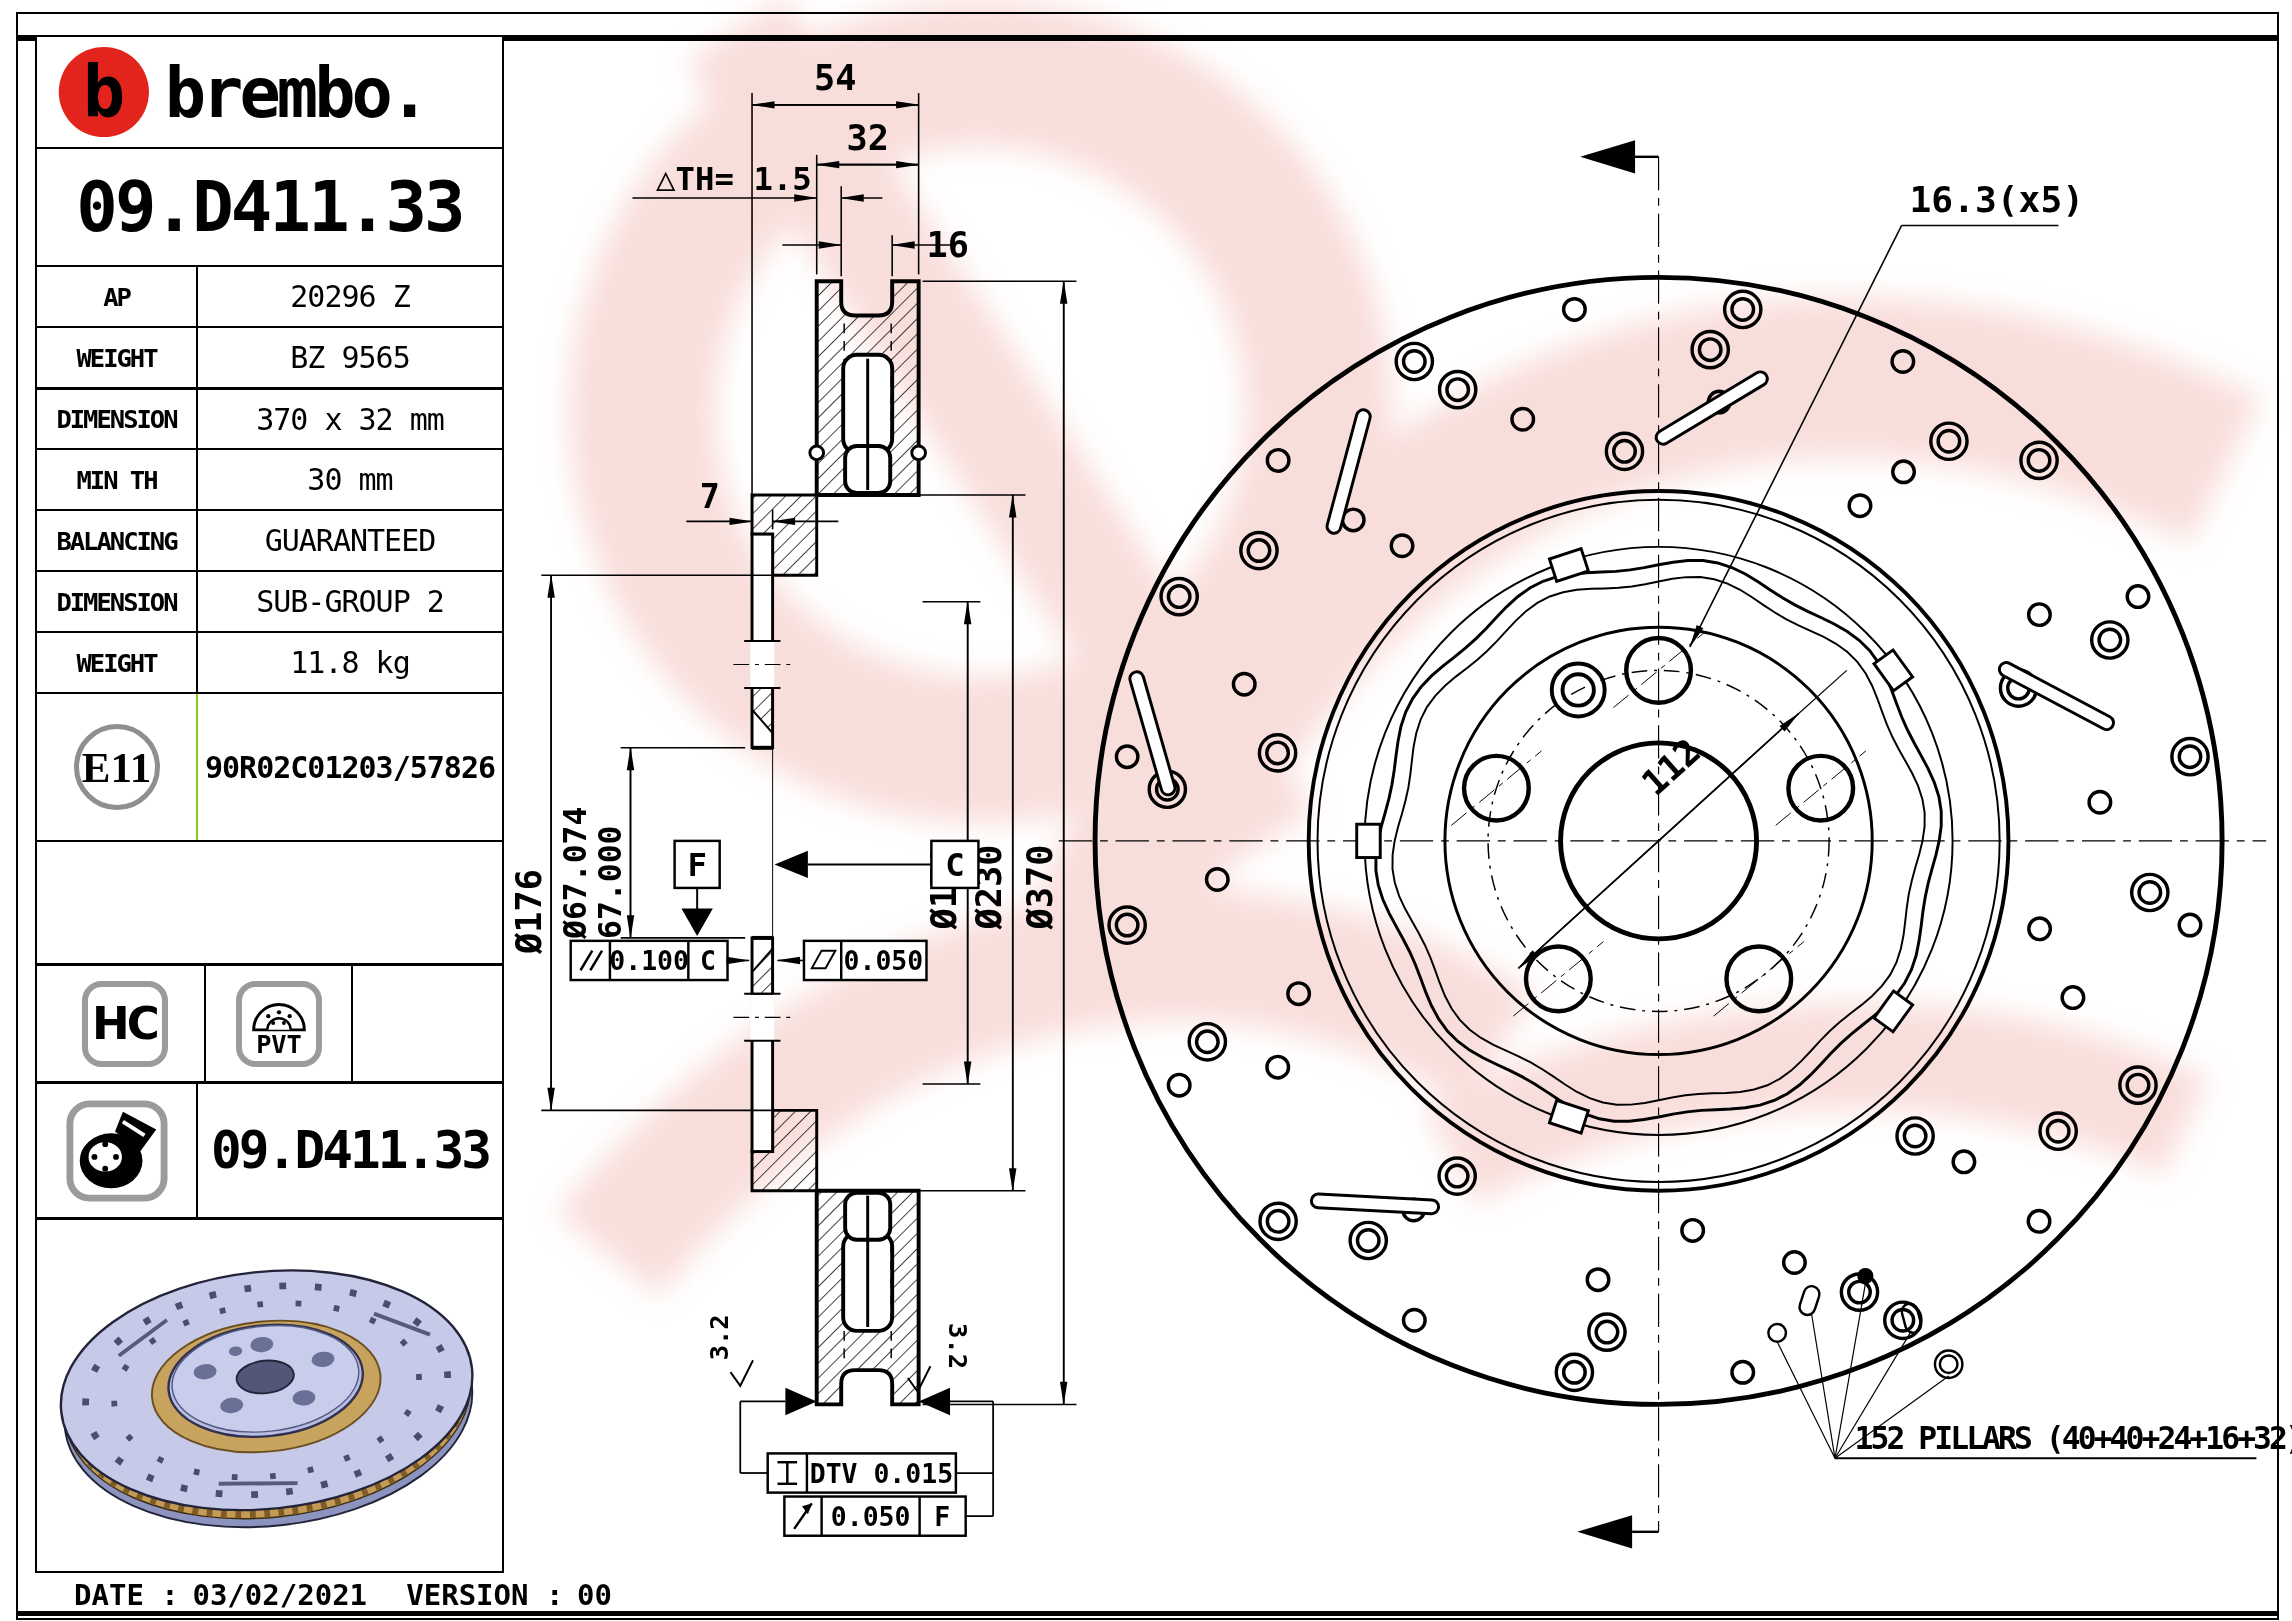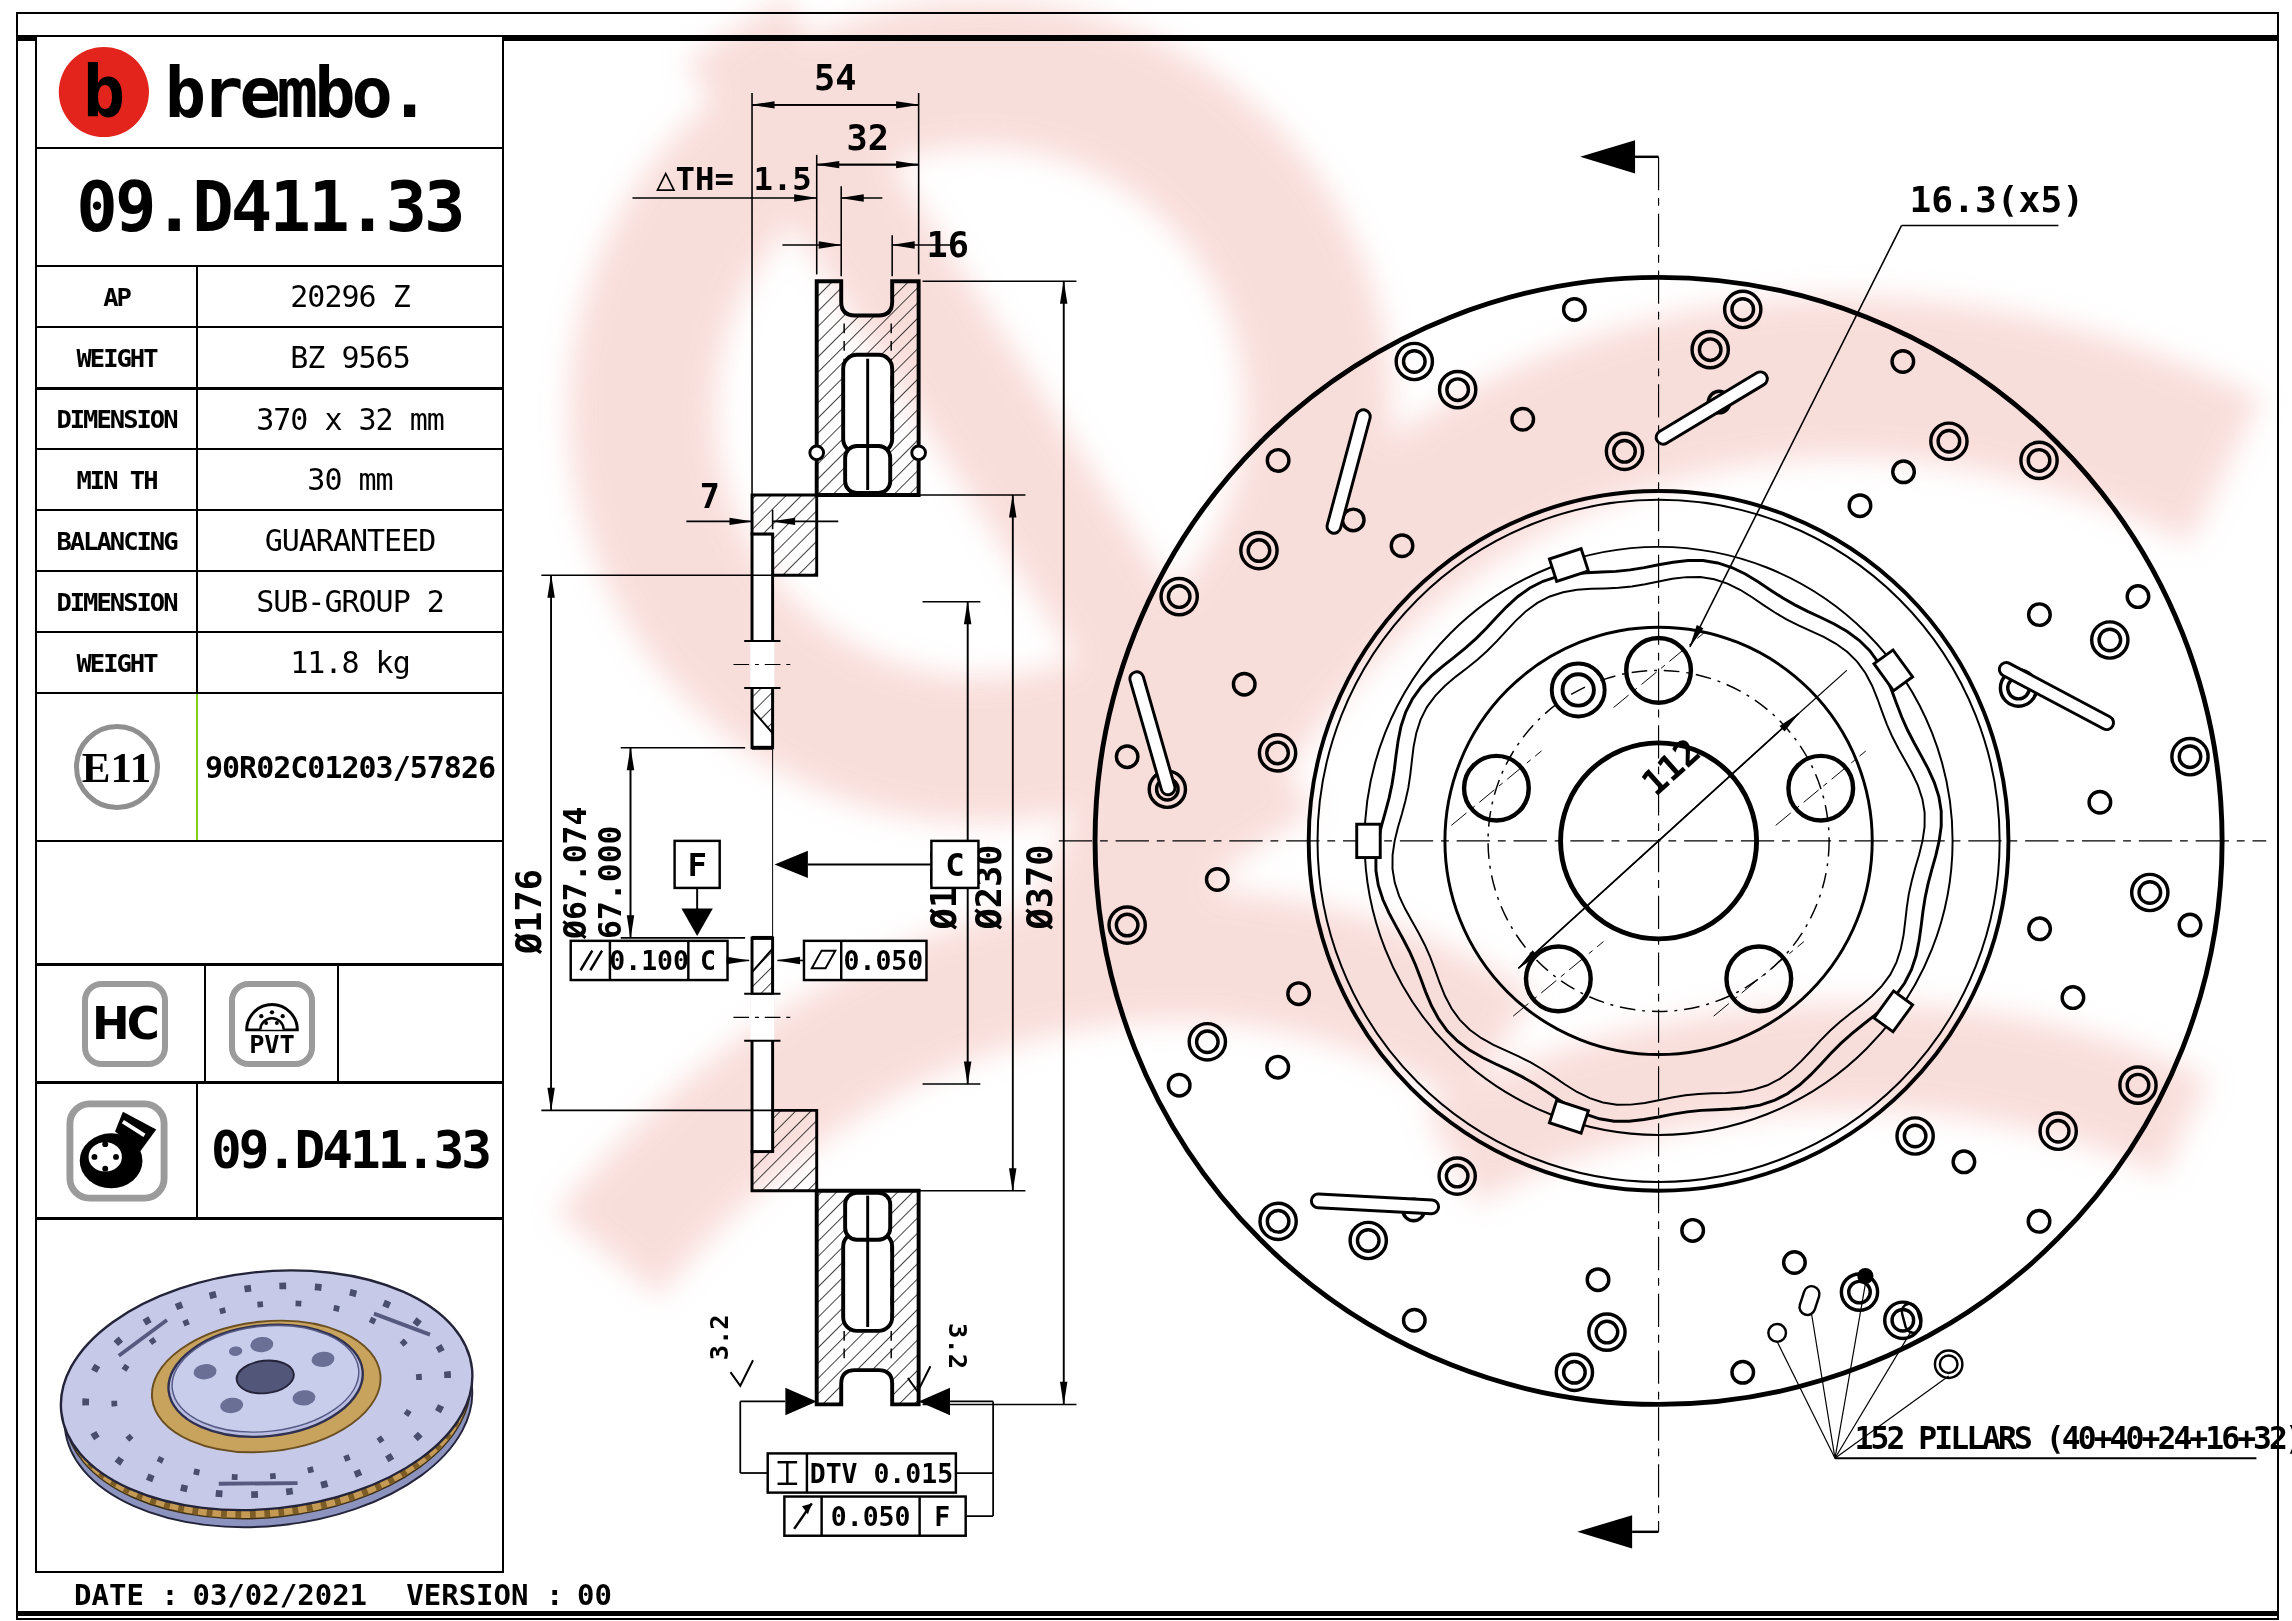--- a/index.html
+++ b/index.html
@@ -26,21 +26,21 @@
   .row-e11{height:148px;display:flex;}
   .e11-cell{width:161px;border-right:2px solid #84cc16;display:flex;align-items:center;justify-content:center;box-sizing:border-box;}
   .e11-badge{width:76px;height:76px;border:5.9px solid #8f8f8f;border-radius:50%;display:flex;align-items:center;justify-content:center;
              font-family:"Liberation Serif","DejaVu Serif",serif;font-weight:bold;font-size:43px;}
   .e11-val{flex:1;display:flex;flex-direction:row;align-items:center;justify-content:center;
            font-size:30px;font-weight:bold;line-height:39px;letter-spacing:-1px;}
   .row-blank{height:123px;}
   .row-icons{height:118px;display:flex;padding-left:8px;}
   .icon-cell{display:flex;align-items:center;justify-content:center;box-sizing:border-box;}
   .ic1{width:161px;border-right:2px solid #000;}
-  .ic2{width:133px;border-right:2px solid #000;}
+  .ic2{width:147px;border-right:2px solid #000;}
   .ic3{flex:1;}
   .badge{width:86px;height:86px;border:6.9px solid #9b9b9b;border-radius:19.6px;background:#fff;
          display:flex;align-items:center;justify-content:center;box-sizing:border-box;}
   .hc-txt{font-family:"DejaVu Sans","Liberation Sans",sans-serif;font-weight:bold;font-size:45px;letter-spacing:-2.9px;}
   .row-disc{height:136px;display:flex;}
   .disc-cell{width:161px;border-right:2px solid #000;display:flex;align-items:center;justify-content:center;box-sizing:border-box;}
   .disc-pn{flex:1;display:flex;align-items:center;justify-content:center;font-size:51px;font-weight:bold;letter-spacing:-2.9px;}
   .row-img{height:354px;display:flex;align-items:center;justify-content:center;overflow:hidden;}
   .date-line{position:absolute;left:74px;top:1578px;z-index:4;font-size:29px;font-weight:bold;white-space:nowrap;letter-spacing:0px;}
   .date-line span{margin-right:13.7px;}

